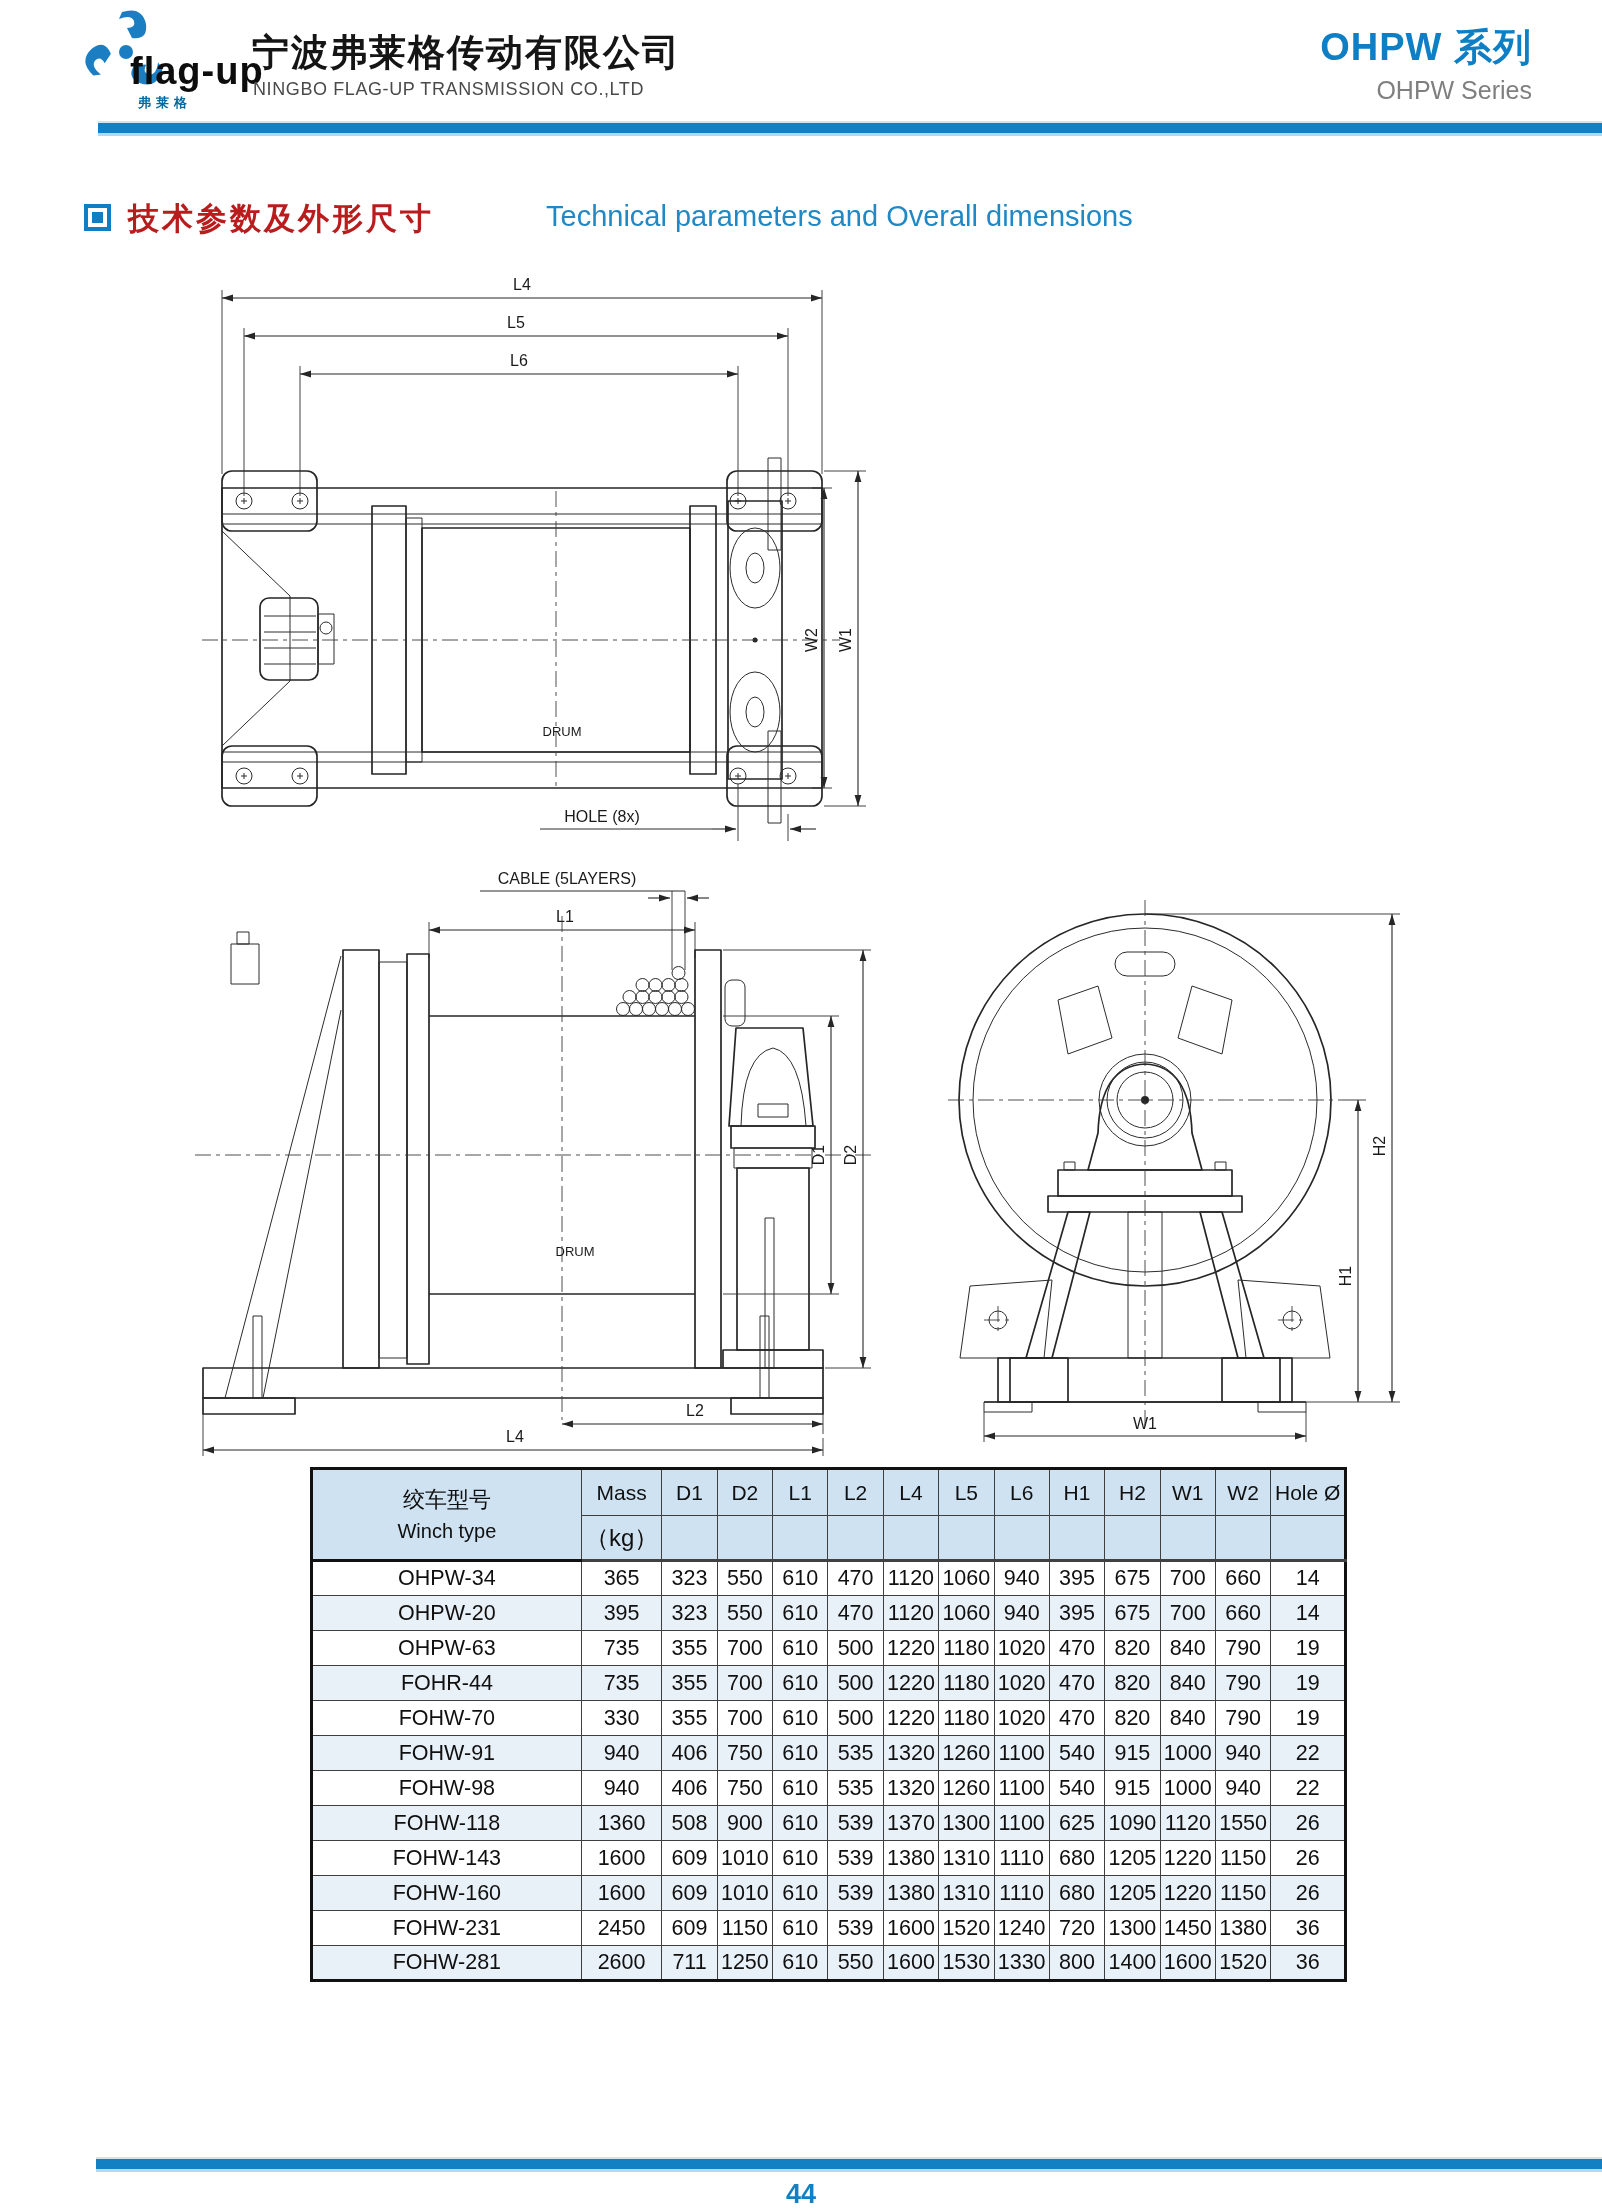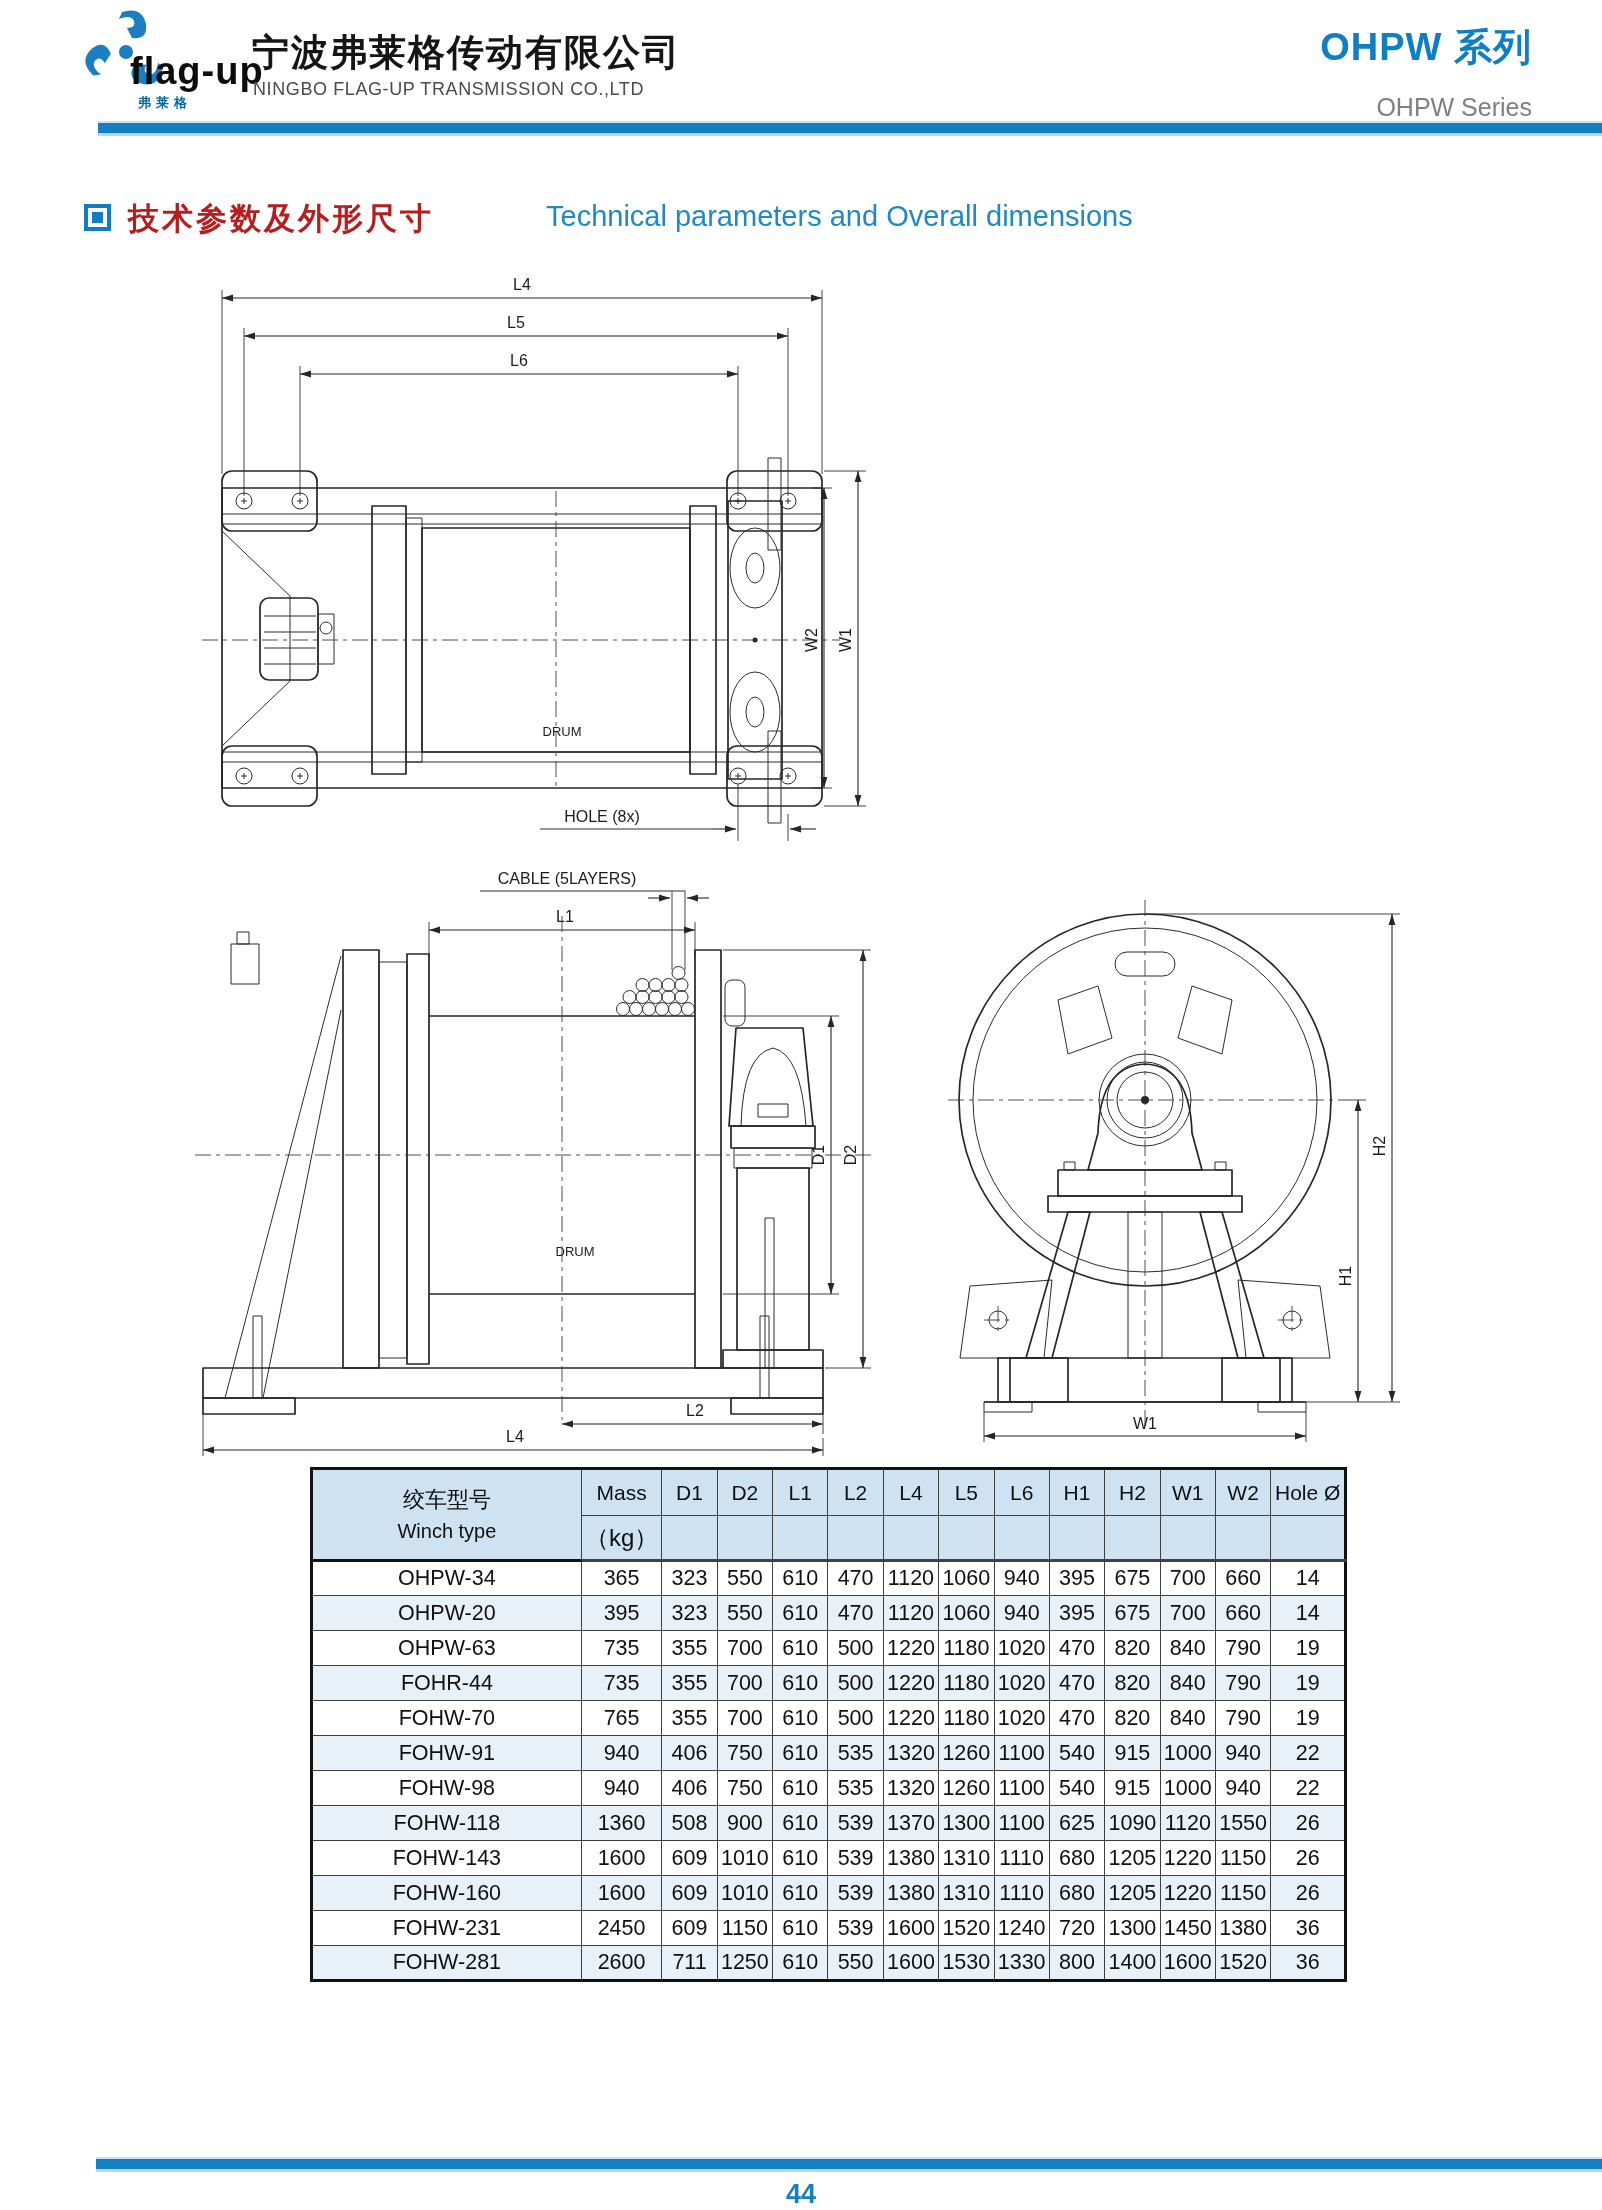--- a/index.html
+++ b/index.html
@@ -10,21 +10,21 @@
   }
   
   .logo-block { position:absolute; left:60px; top:4px; width:210px; height:110px; }
   .logo-mark { position:absolute; left:8px; top:2px; }
   .logo-word { position:absolute; left:70px; top:46px; font-size:38px; font-weight:bold; color:#0d0d0d; letter-spacing:1px; }
   .logo-sub  { position:absolute; left:78px; top:90px; font-size:13px; font-weight:bold; color:#0369a1; letter-spacing:5px; }
   .company-cn { position:absolute; left:252px; top:28px; font-size:37px; font-weight:bold; color:#151515; letter-spacing:2px; }
   .company-en { position:absolute; left:253px; top:79px; font-size:18px; color:#4a4a4a; letter-spacing:0.6px; }
   .series { position:absolute; right:70px; top:22px; text-align:right; }
   .series-cn { font-size:38px; font-weight:bold; color:#0e7fc4; letter-spacing:1px; }
-  .series-en { font-size:25px; color:#7f7f7f; margin-top:20px; }
+  .series-en { font-size:25px; color:#7f7f7f; margin-top:3px; }
   .header-bar {
     position:absolute; left:98px; right:0; top:121px; height:15px;
     background:#1280c2; border-top:2px solid #cfe3f2; border-bottom:3px solid #b7d7ec;
   }
   
   .section-title { position:absolute; left:84px; top:198px; height:40px; }
   .title-icon { position:absolute; left:0; top:6px; width:27px; height:27px;
     border:4px solid #0e7fc4; background:#fff; }
   .title-icon span { position:absolute; left:4px; top:4px; width:11px; height:11px; background:#0e7fc4; display:block; }
   .title-cn { position:absolute; left:44px; top:0; font-size:31px; font-weight:bold; color:#b91c1c; letter-spacing:3px; white-space:nowrap; }
@@ -465,21 +465,21 @@
           <td>1180</td>
           <td>1020</td>
           <td>470</td>
           <td>820</td>
           <td>840</td>
           <td>790</td>
           <td>19</td>
         </tr>
         <tr>
           <td>FOHW-70</td>
-          <td>765</td>
+          <td>330</td>
           <td>355</td>
           <td>700</td>
           <td>610</td>
           <td>500</td>
           <td>1220</td>
           <td>1180</td>
           <td>1020</td>
           <td>470</td>
           <td>820</td>
           <td>840</td>

